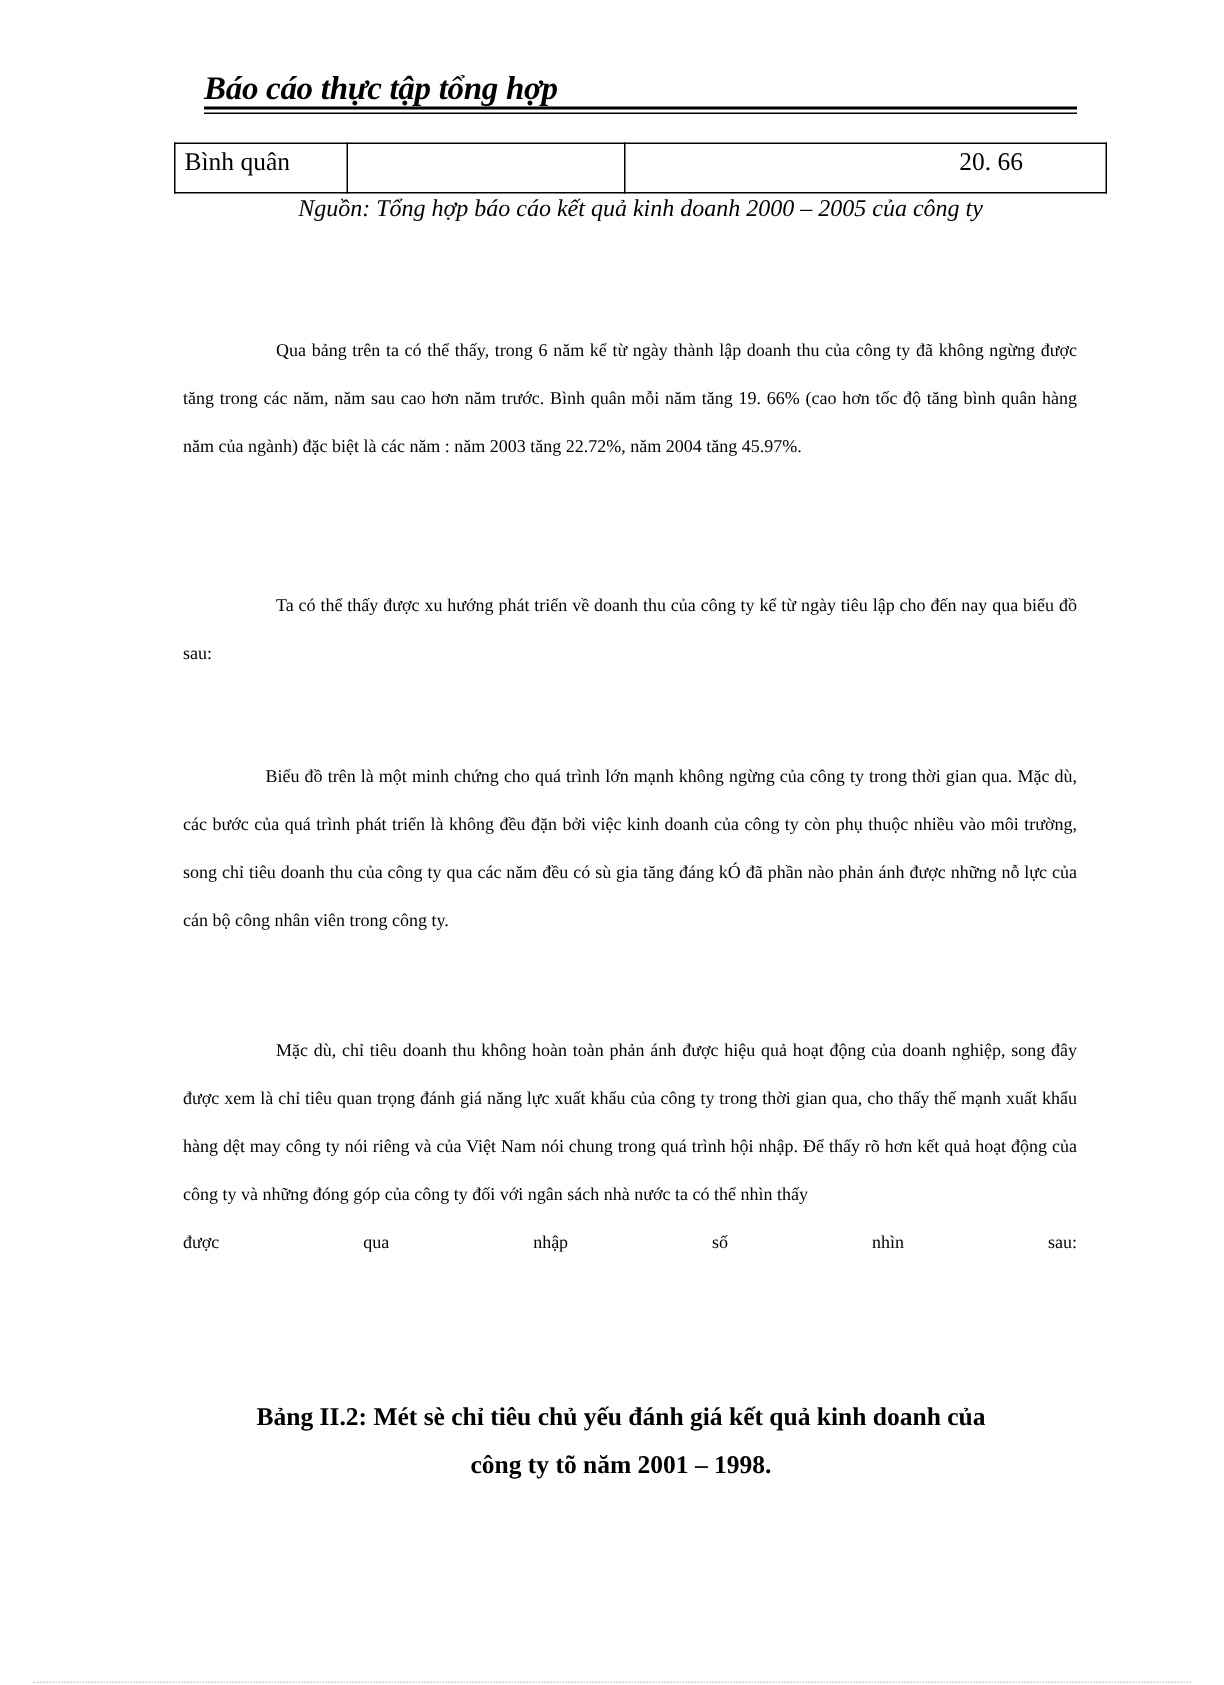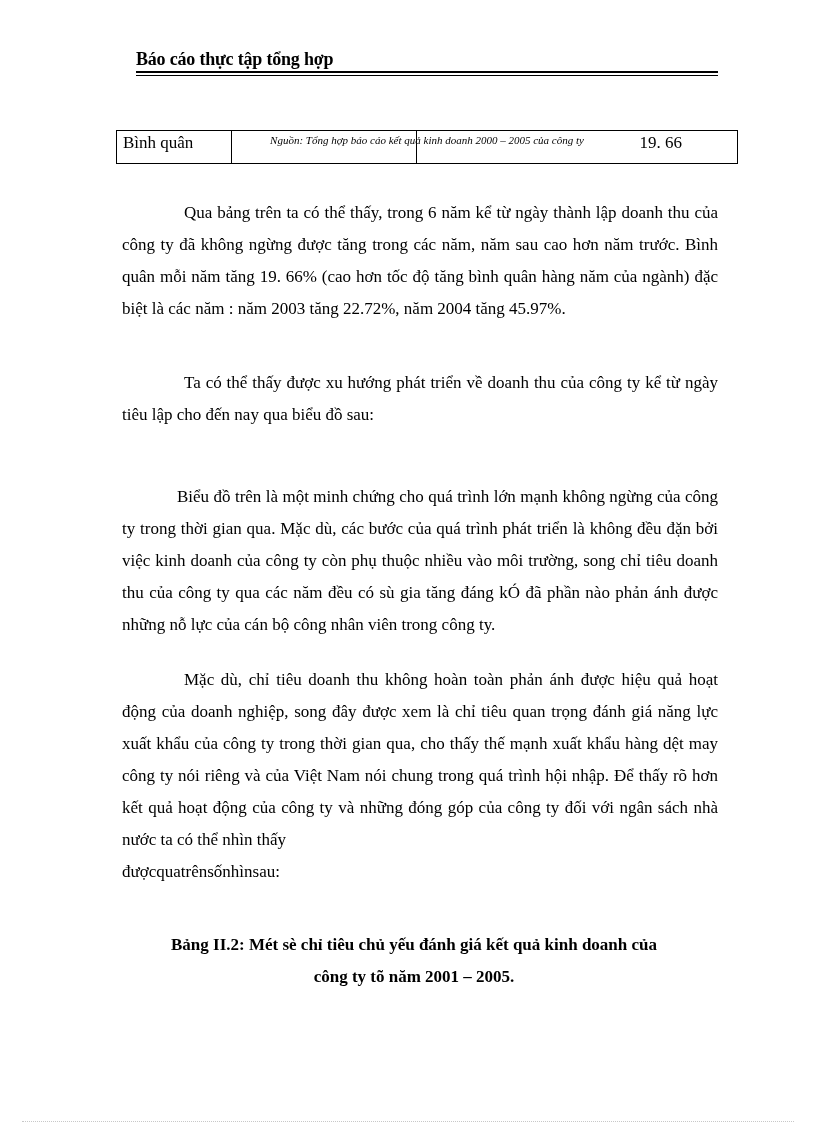--- a/index.html
+++ b/index.html
@@ -17,82 +17,83 @@
     }
     .page-header {
       position: absolute;
       left: 136px;
       top: 48px;
       width: 582px;
     }
     .page-header-title {
       font-family: "Liberation Serif", serif;
       font-weight: bold;
-      font-size: 18px;
+      font-style: italic;
+      font-size: 22px;
       line-height: 22px;
       letter-spacing: -0.2px;
       white-space: nowrap;
     }
     .header-rule {
       margin-top: 1px;
       height: 1px;
       border-top: 2px solid #000;
       border-bottom: 1px solid #000;
       padding-top: 1px;
     }
     .summary-table {
       position: absolute;
       left: 116px;
       top: 95px;
       width: 622px;
       height: 34px;
       border-collapse: collapse;
       font-size: 17px;
-      margin-top: 35px;
     }
     .summary-table td {
       border: 1px solid #000;
       padding: 0 6px;
       height: 32px;
       vertical-align: top;
       line-height: 24px;
     }
     .summary-table td.c0 { width: 102px; }
     .summary-table td.c1 { width: 172px; }
     .summary-table td.c2 { text-align: right; padding-right: 55px; }
     .source-note {
       position: absolute;
       left: 116px;
       width: 622px;
       text-align: center;
       font-style: italic;
-      font-size: 11px;
+      font-size: 16px;
       line-height: 32px;
       top: 124px;
     }
     .body-text {
       position: absolute;
       left: 122px;
       width: 596px;
-      font-size: 17px;
+      font-size: 12px;
       line-height: 32px;
       text-align: justify;
+      margin-top: 20px;
     }
     .body-text p {
       margin: 0;
       text-indent: 62px;
     }
     .para-1 { top: 197px; }
     .para-2 { top: 367px; }
     .para-3 { top: 481px; }
     .para-3 p { text-indent: 55px; }
     .para-4 { top: 664px; }
     .last-line-spread {
       display: flex;
-      justify-content: flex-start;
+      justify-content: space-between;
       width: 100%;
       font-family: Liberation Serif, serif;
     }
     .table-caption {
       position: absolute;
       left: 116px;
       width: 596px;
       top: 929px;
       text-align: center;
       font-weight: bold;
@@ -114,21 +115,21 @@
 <div class="page-header">
   <div class="page-header-title">Báo cáo thực tập tổng hợp</div>
   <div class="header-rule"></div>
 </div>
 
 <table class="summary-table">
   <tbody>
       <tr>
     <td class="c0">Bình quân</td>
     <td class="c1"></td>
-    <td class="c2">19. 66</td>
+    <td class="c2">20. 66</td>
   </tr>
 </tbody>
   </table>
 
 <div class="source-note">
   <div>Nguồn: Tổng hợp báo cáo kết quả kinh doanh 2000 – 2005 của công ty</div>
 </div>
 
 <div class="body-text para-1">
   <p>Qua bảng trên ta có thể thấy, trong 6 năm kể từ ngày thành lập doanh thu của công ty đã không ngừng được tăng trong các năm, năm sau cao hơn năm trước. Bình quân mỗi năm tăng 19. 66% (cao hơn tốc độ tăng bình quân hàng năm của ngành) đặc biệt là các năm : năm 2003 tăng 22.72%, năm 2004 tăng 45.97%.</p>
@@ -140,25 +141,25 @@
 
 <div class="body-text para-3">
   <p>Biểu đồ trên là một minh chứng cho quá trình lớn mạnh không ngừng của công ty trong thời gian qua. Mặc dù, các bước của quá trình phát triển là không đều đặn bởi việc kinh doanh của công ty còn phụ thuộc nhiều vào môi trường, song chỉ tiêu doanh thu của công ty qua các năm đều có sù gia tăng đáng kÓ đã phần nào phản ánh được những nỗ lực của cán bộ công nhân viên trong công ty.</p>
 </div>
 
 <div class="body-text para-4">
   <p>Mặc dù, chỉ tiêu doanh thu không hoàn toàn phản ánh được hiệu quả hoạt động của doanh nghiệp, song đây được xem là chỉ tiêu quan trọng đánh giá năng lực xuất khẩu của công ty trong thời gian qua, cho thấy thế mạnh xuất khẩu hàng dệt may công ty nói riêng và của Việt Nam nói chung trong quá trình hội nhập. Để thấy rõ hơn kết quả hoạt động của công ty và những đóng góp của công ty đối với ngân sách nhà nước ta có thể nhìn thấy</p>
   <div class="last-line-spread">
     <span>được</span>
     <span>qua</span>
-    <span>trên</span>
+    <span>nhập</span>
     <span>số</span>
     <span>nhìn</span>
     <span>sau:</span>
   </div>
 </div>
 
 <div class="table-caption">
   <div>Bảng II.2: Mét sè chỉ tiêu chủ yếu đánh giá kết quả kinh doanh của</div>
-  <div>công ty tõ năm 2001 – 2005.</div>
+  <div>công ty tõ năm 2001 – 1998.</div>
 </div>
 
 <div class="bottom-dotted-line"></div>
 
 </body></html>

